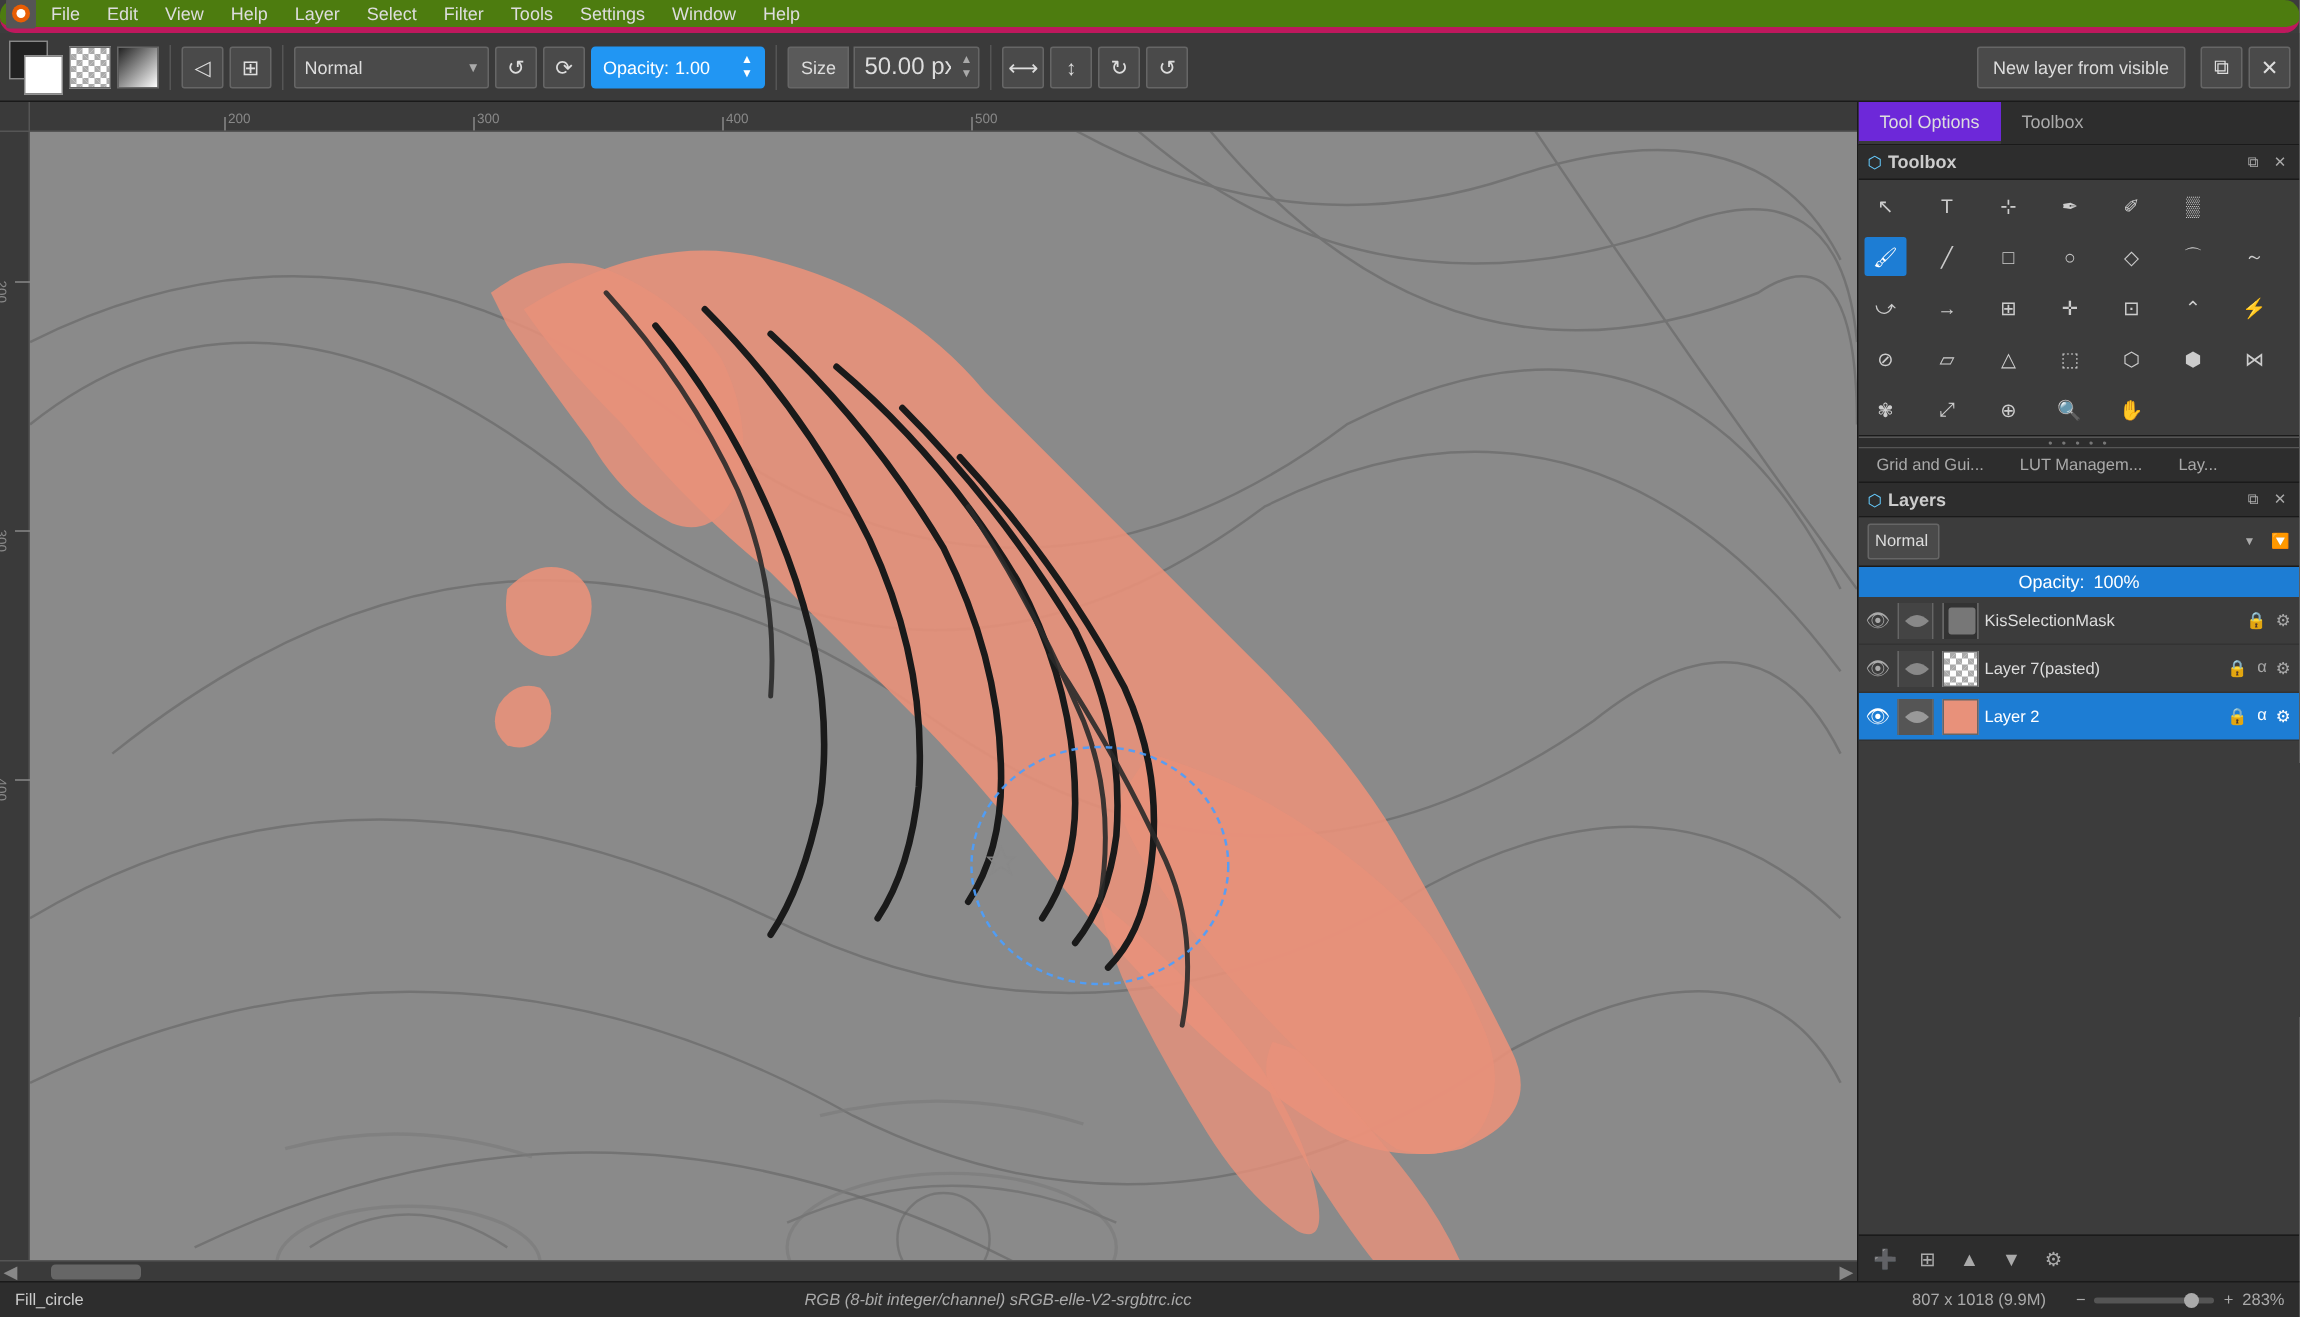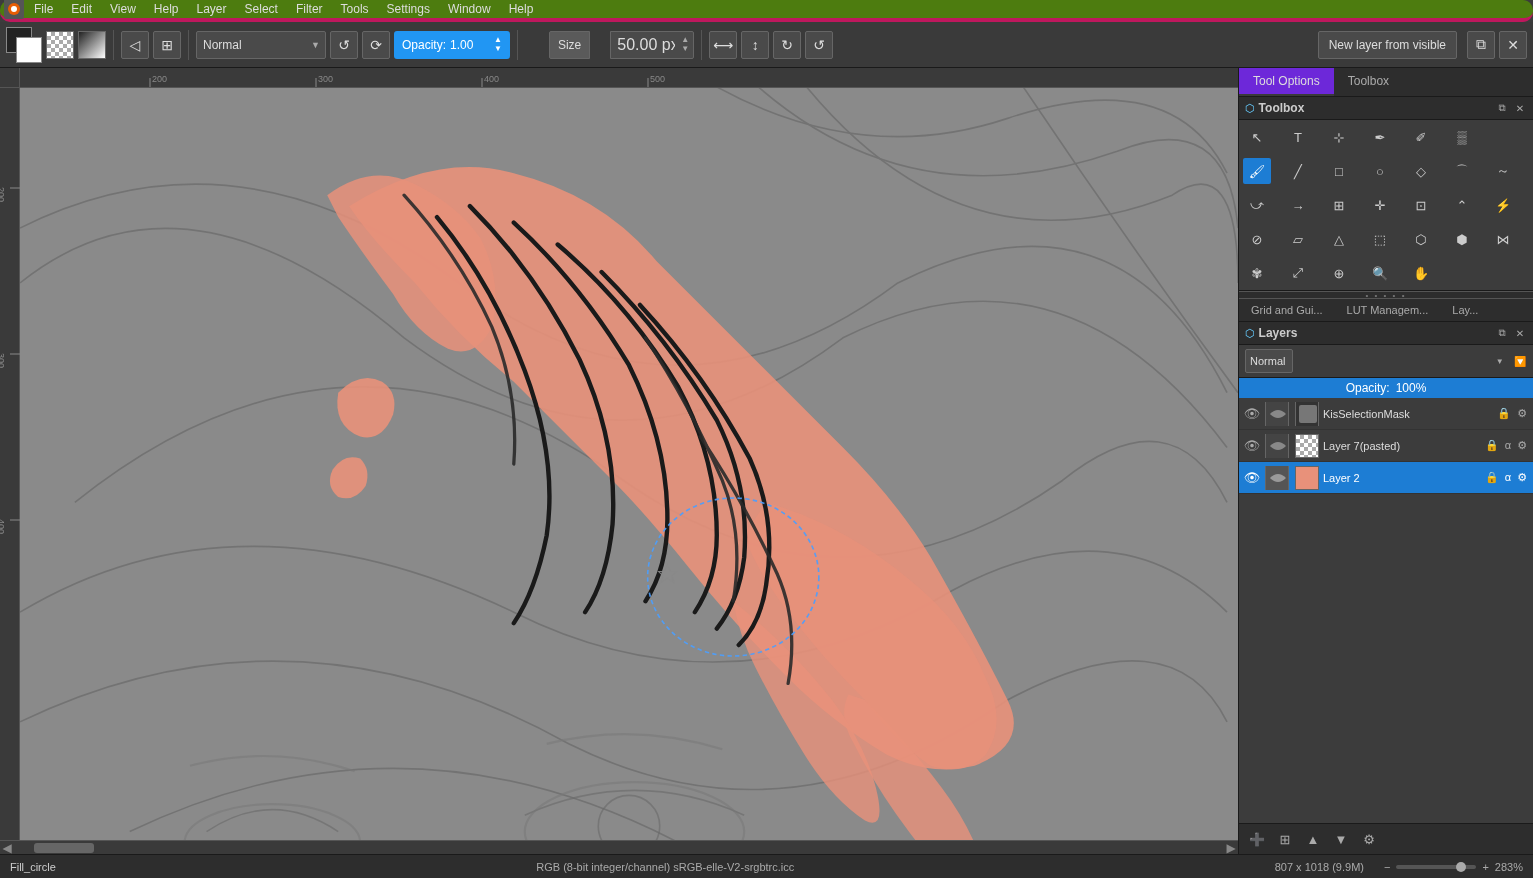--- a/index.html
+++ b/index.html
@@ -108,22 +108,21 @@
       display: flex; flex-direction: column;
       gap: 1px;
     }
     .opacity-arrow {
       font-size: 8px; color: #fff; cursor: pointer; line-height: 1;
     }
 
     .size-group {
       display: flex;
       align-items: flex-start;
-      gap: 20px;
-      margin-left: 24px;
+      gap: 3px;
     }
     .size-label {
       background: #5a5a5a;
       border: 1px solid #666;
       border-radius: 2px 0 0 2px;
       height: 28px;
       padding: 0 8px;
       display: flex; align-items: center;
       color: #ddd;
     }
@@ -452,21 +451,21 @@
       align-items: center;
       background: #2d2d2d;
       height: 24px;
       padding: 0 10px;
       gap: 20px;
       border-top: 1px solid #1a1a1a;
       font-size: 11px;
       color: #aaa;
     }
     .statusbar-tool { color: #ccc; }
-    .statusbar-info { flex: 1; text-align: center; }
+    .statusbar-info { flex: 1; text-align: center; font-style: italic; }
     .statusbar-size { margin-left: auto; }
     .statusbar-zoom { display: flex; align-items: center; gap: 6px; }
     .zoom-slider {
       width: 80px;
       height: 4px;
       background: #555;
       border-radius: 2px;
       position: relative;
     }
     .zoom-thumb {

